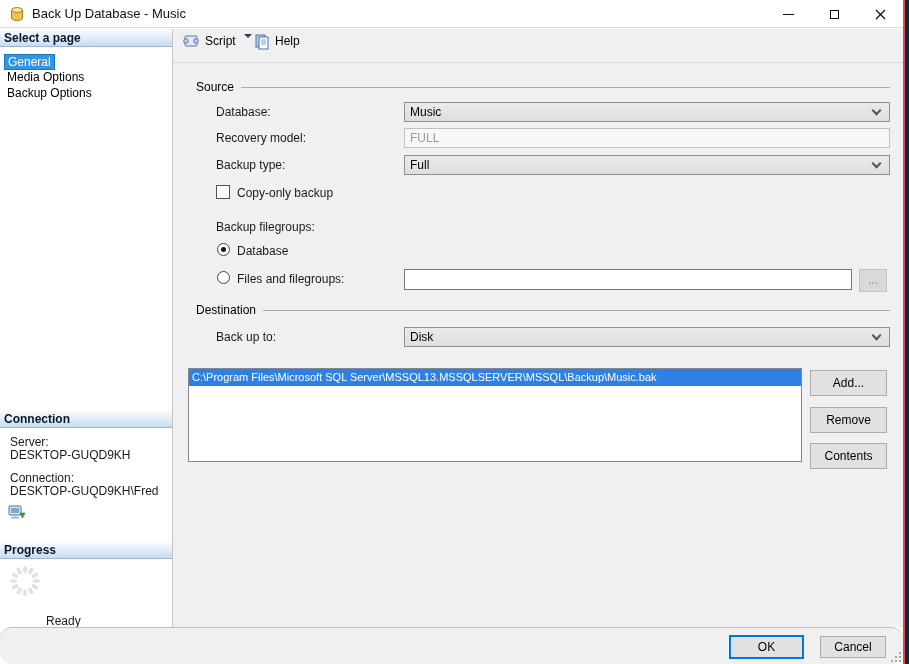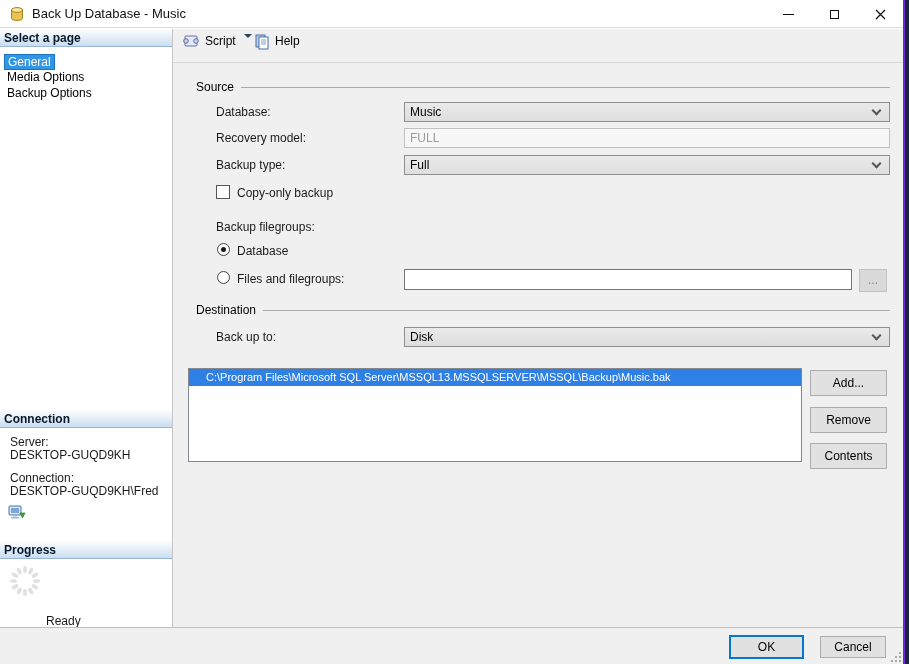--- a/index.html
+++ b/index.html
@@ -1,20 +1,20 @@
 <!DOCTYPE html>
 <html><head>
 <meta charset="utf-8">
 <style>
   * { margin:0; padding:0; box-sizing:border-box; }
   body { font-family:"Liberation Sans", sans-serif; background:#1c2340; }
   #screen { position:relative; width:909px; height:664px; background:#1c2340; overflow:hidden;
             font-size:12px; color:#000; }
   #window { position:absolute; left:0; top:0; width:905px; height:664px; background:#fff;
-            border-right:2px solid #6d28d9; }
+            border-right:2px solid #ef4444; }
 
   
   .titlebar { position:absolute; left:0; top:0; width:100%; height:28px; background:#fff;
               border-bottom:1px solid #dcdcdc; }
   .title-icon { position:absolute; left:9px; top:6px; }
   .title-text { position:absolute; left:32px; top:0; line-height:28px; font-size:13px; color:#111; }
   .winctl { position:absolute; top:0; height:28px; width:46px; display:flex; align-items:center; justify-content:center; }
   .ctl-min { right:92px; } .ctl-max { right:46px; } .ctl-close { right:0; }
   .glyph-min { width:11px; height:1px; background:#111; }
   .glyph-max { width:9px; height:9px; border:1px solid #111; }
@@ -57,29 +57,29 @@
   .radio { position:absolute; width:13px; height:13px; border:1px solid #444; border-radius:50%;
            background:#fff; }
   .radio.on::after { content:""; position:absolute; left:3px; top:3px; width:5px; height:5px;
                      border-radius:50%; background:#1a1a1a; }
   .txtinput { position:absolute; left:231px; top:206px; width:448px; height:21px; background:#fff;
               border:1px solid #767676; padding:0 4px; font:12px "Liberation Sans",sans-serif; }
   .btn-ellipsis { position:absolute; left:686px; top:206px; width:28px; height:23px; background:#d9d9d9;
                   border:1px solid #c2c2c2; color:#8a8a8a; text-align:center; line-height:20px; }
   .filelist { position:absolute; left:15px; top:305px; width:614px; height:94px; background:#fff;
               border:1px solid #828790; overflow:hidden; }
-  .filerow { height:17px; line-height:17px; padding-left:17px; font-size:11px; white-space:nowrap; }
+  .filerow { height:17px; line-height:17px; padding-left:3px; font-size:11px; white-space:nowrap; }
   .filerow.sel { background:#2f80e5; color:#fff; }
   .side-btn { position:absolute; left:637px; width:77px; height:26px; background:#e1e1e1;
               border:1px solid #adadad; font:12px "Liberation Sans",sans-serif; text-align:center;
               line-height:24px; cursor:default; }
 
   
   .footer { position:absolute; left:0; top:627px; width:903px; height:37px; background:#f0f0f0;
-            border-top:1px solid #bfbfbf; }
+            border-top:1px solid #bfbfbf;border-radius:12px; }
   .btn { position:absolute; background:#e1e1e1; border:1px solid #adadad; text-align:center;
          font:12px "Liberation Sans",sans-serif; cursor:default; }
   .btn-ok { left:729px; top:7px; width:75px; height:24px; border:2px solid #0078d7; line-height:20px; }
   .btn-cancel { left:820px; top:8px; width:66px; height:22px; line-height:20px; }
   .grip { position:absolute; right:2px; bottom:2px; width:12px; height:12px; }
   .grip i { position:absolute; width:2px; height:2px; background:#a8a8a8; }
 
   .spinner { position:absolute; left:8px; }
   svg { display:block; }
 </style>

